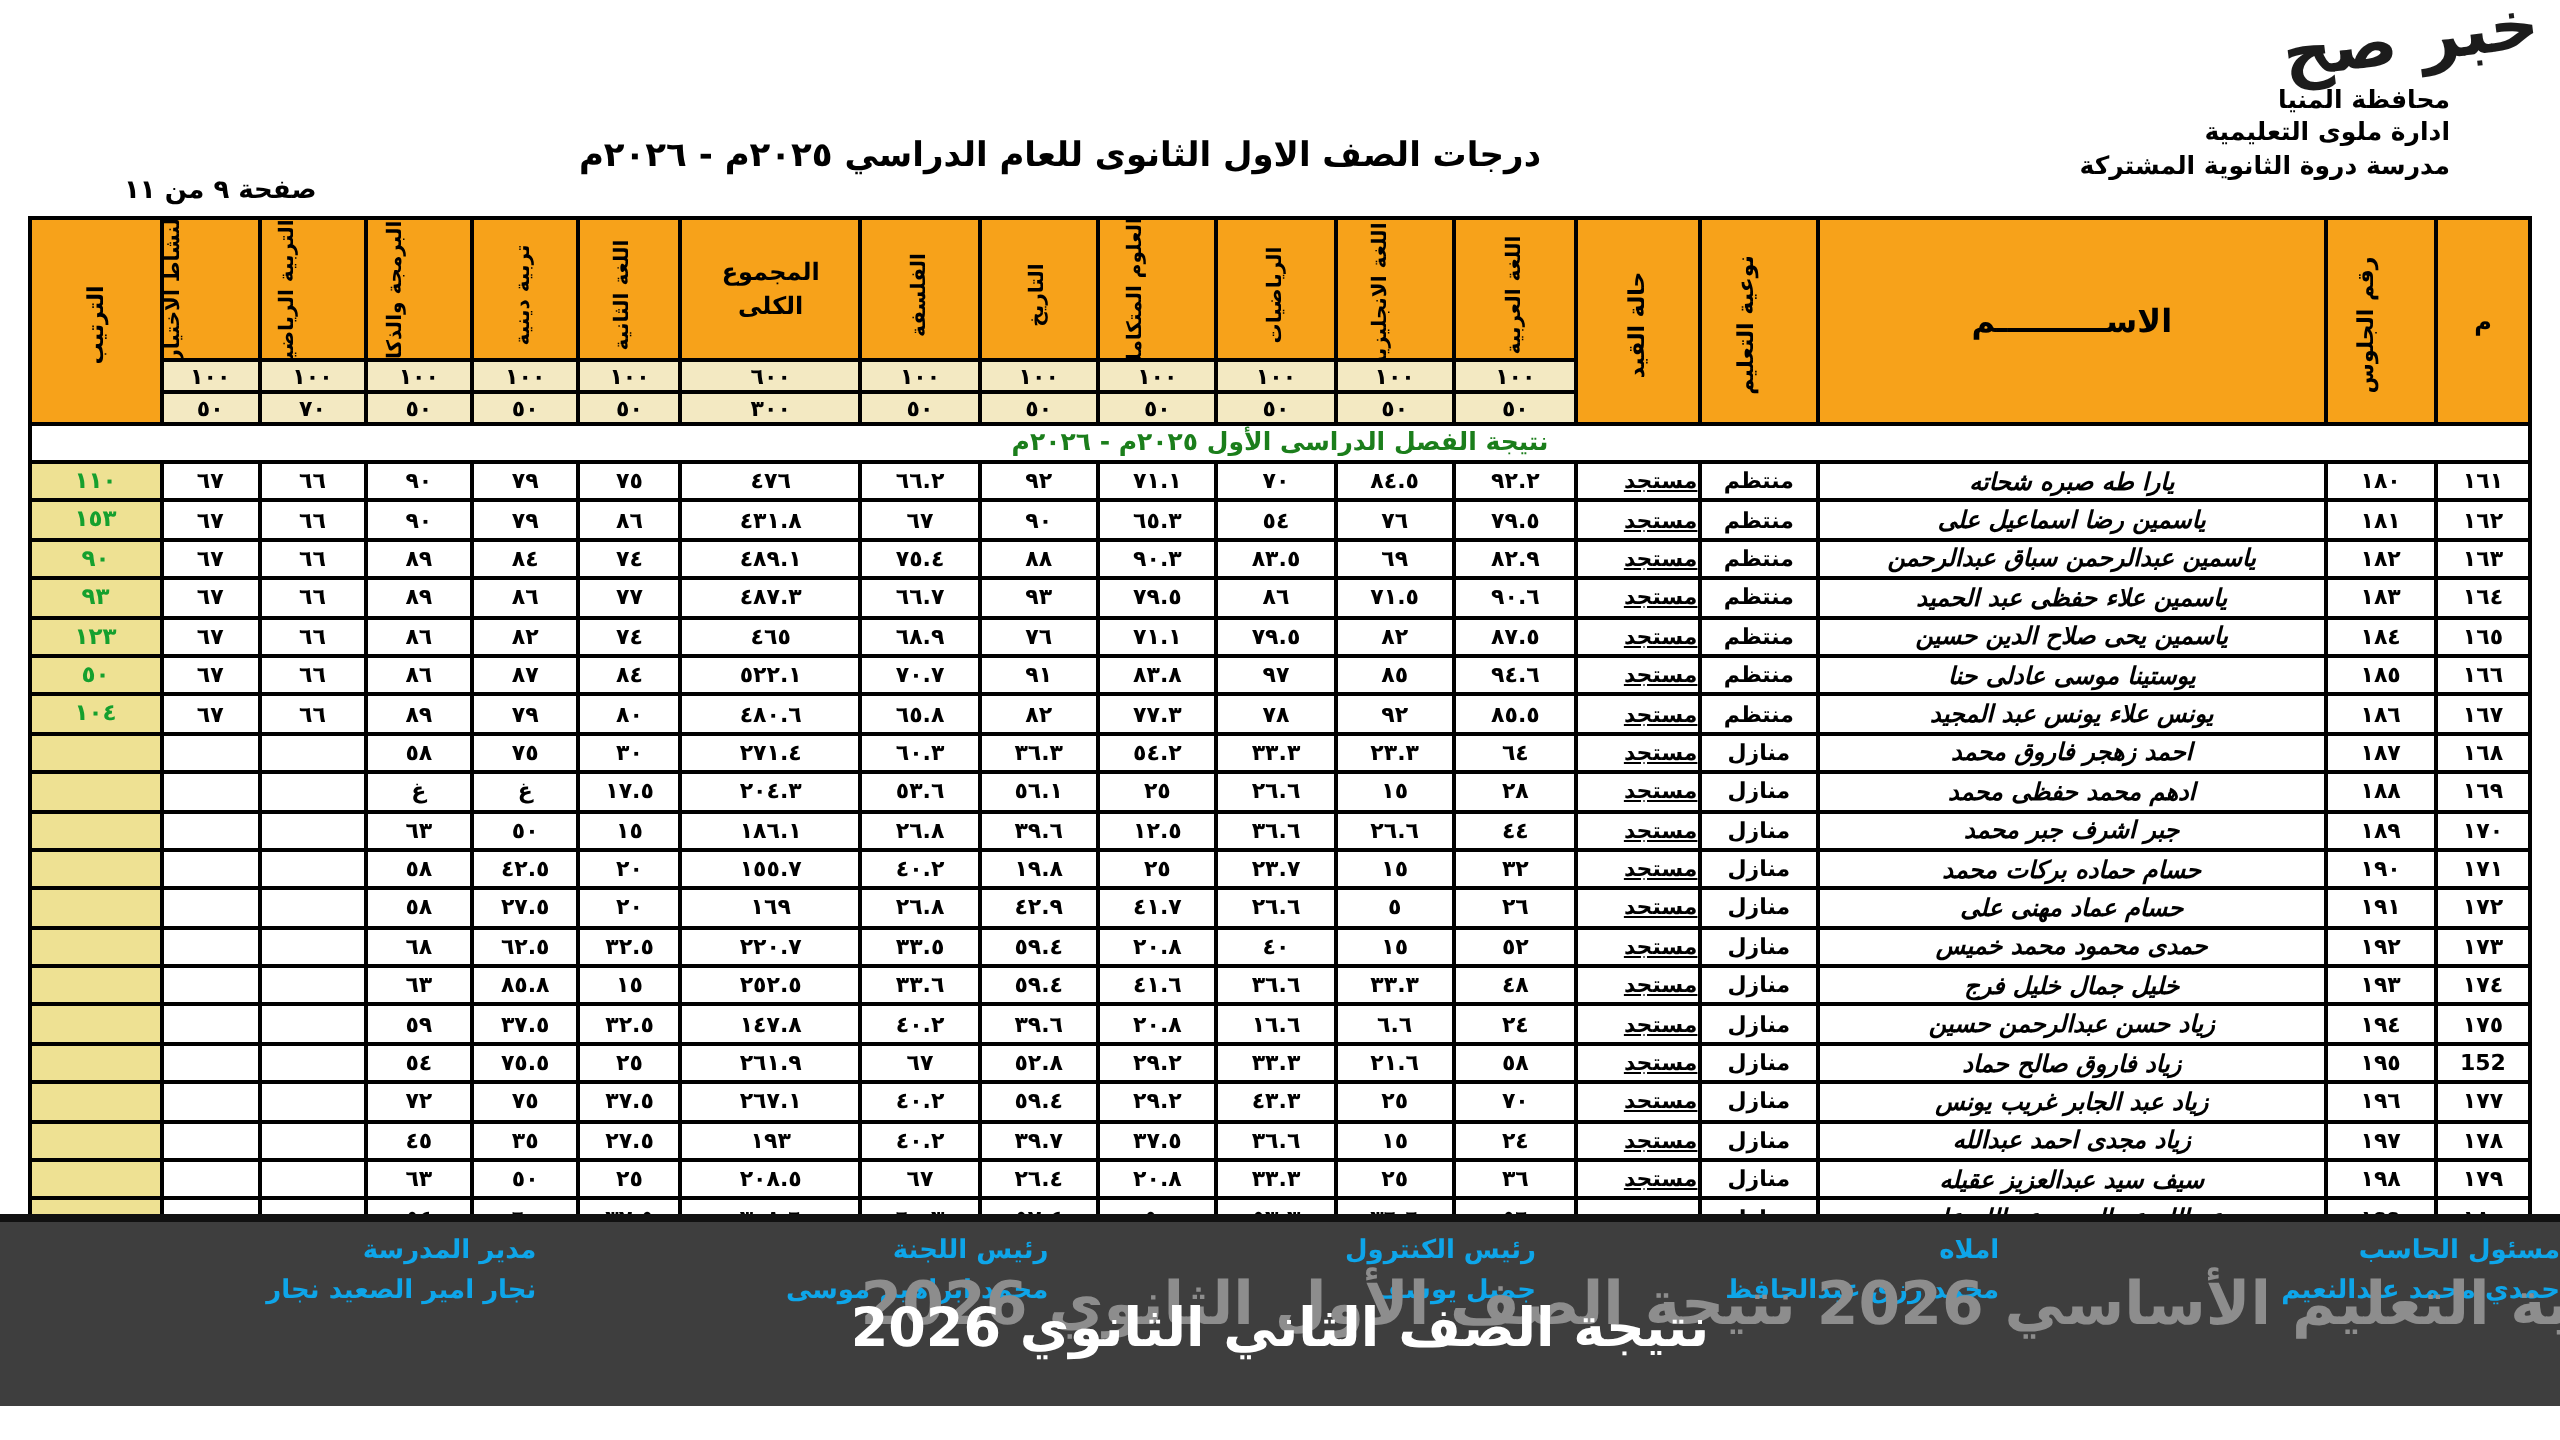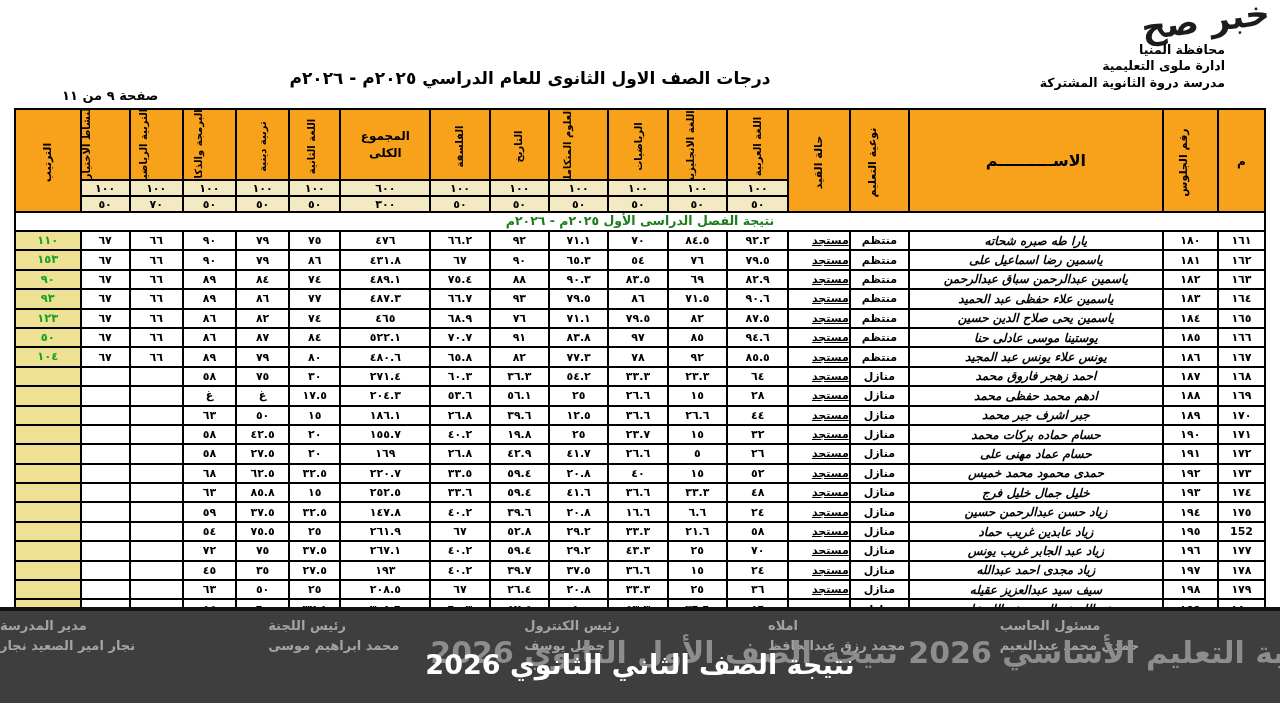--- a/index.html
+++ b/index.html
@@ -39,21 +39,21 @@
   tr.subheadrow td{background:#fff;color:var(--subgreen);font-size:12.5px;}
   tbody tr.datarow{height:19.4px;}
   tbody td{background:#fff;font-size:11px;line-height:1;}
   td.name-cell{font-size:12px;font-style:italic;}
   td.rank-cell{background:var(--rankbg);color:var(--rankgreen);font-size:11.5px;}
   td.status-cell{text-decoration:underline;padding-left:26px;}
   
   .overlay{position:absolute;left:0;top:607px;width:1280px;height:92px;
            background:var(--overlay);border-top:4px solid #111;}
   .sigrow{position:absolute;top:5px;left:0;right:0;display:flex;direction:rtl;}
-  .sig{text-align:left;color:#a3a3a3;font-weight:bold;font-size:13px;line-height:1.5;}
+  .sig{text-align:right;color:#0ea5e9;font-weight:bold;font-size:13px;line-height:1.5;}
   .sig .sig-name{font-size:13px;}
   .wm-gray{position:absolute;top:24px;left:0;width:100%;color:#8d8d8d;
            font-size:30px;font-weight:bold;white-space:nowrap;direction:rtl;padding-left:45px;}
   .wm-white{position:absolute;top:38px;left:0;width:100%;text-align:center;color:#ffffff;
             font-size:27px;font-weight:bold;white-space:nowrap;direction:rtl;}
 </style>
 </head>
 <body>
 
 <div class="page">
@@ -441,21 +441,21 @@
             <td>٣٢.٥</td>
             <td>٣٧.٥</td>
             <td>٥٩</td>
             <td></td>
             <td></td>
             <td class="rank-cell"></td>
           </tr>
           <tr class="datarow">
             <td>152</td>
             <td>١٩٥</td>
-            <td class="name-cell">زياد عابدين غريب حماد</td>
+            <td class="name-cell">زياد فاروق صالح حماد</td>
             <td>منازل</td>
             <td class="status-cell">مستجد</td>
             <td>٥٨</td>
             <td>٢١.٦</td>
             <td>٣٣.٣</td>
             <td>٢٩.٢</td>
             <td>٥٢.٨</td>
             <td>٦٧</td>
             <td>٢٦١.٩</td>
             <td>٢٥</td>

